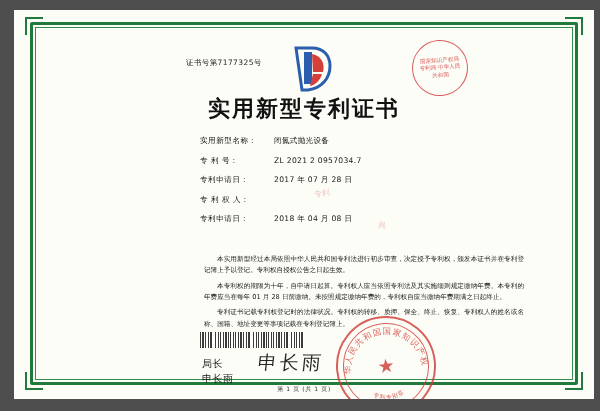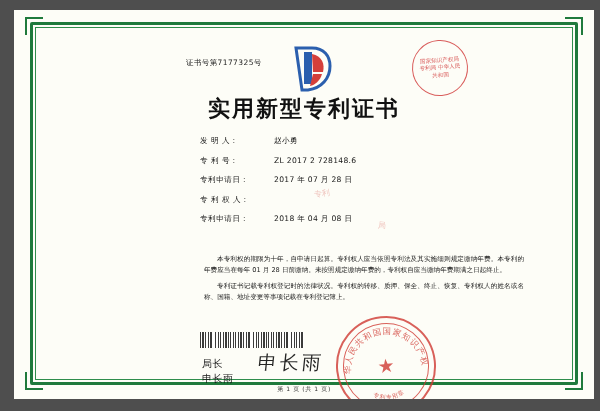--- a/index.html
+++ b/index.html
@@ -313,44 +313,45 @@
     </div>
 
     <div class="top-seal">
       <div class="inner">国家知识产权局 专利局 中华人民共和国</div>
     </div>
 
     <div class="title">实用新型专利证书</div>
 
     <div class="fields">
       <div class="field-row">
-        <span class="field-label">发 明 人：</span>
-        <span class="field-value">赵小勇</span>
+        <span class="field-label">实用新型名称：</span>
+        <span class="field-value">闭氮式抛光设备</span>
       </div>
       <div class="field-row">
         <span class="field-label">专 利 号：</span>
-        <span class="field-value">ZL 2017 2 728148.6</span>
+        <span class="field-value">ZL 2021 2 0957034.7</span>
       </div>
       <div class="field-row">
         <span class="field-label">专利申请日：</span>
         <span class="field-value">2017 年 07 月 28 日</span>
       </div>
       <div class="field-row">
         <span class="field-label">专 利 权 人：</span>
       </div>
       <div class="field-row">
         <span class="field-label">专利申请日：</span>
         <span class="field-value">2018 年 04 月 08 日</span>
       </div>
     </div>
 
     <div class="faint-mark m1">专利</div>
     <div class="faint-mark m2">局</div>
 
     <div class="body-text">
+      <p>本实用新型经过本局依照中华人民共和国专利法进行初步审查，决定授予专利权，颁发本证书并在专利登记簿上予以登记。专利权自授权公告之日起生效。</p>
       <p>本专利权的期限为十年，自申请日起算。专利权人应当依照专利法及其实施细则规定缴纳年费。本专利的年费应当在每年 01 月 28 日前缴纳。未按照规定缴纳年费的，专利权自应当缴纳年费期满之日起终止。</p>
       <p>专利证书记载专利权登记时的法律状况。专利权的转移、质押、保全、终止、恢复、专利权人的姓名或名称、国籍、地址变更等事项记载在专利登记簿上。</p>
     </div>
 
     <div class="barcode"></div>
 
     <div class="sign-label">
       <div>局长</div>
       <div>申长雨</div>
     </div>

